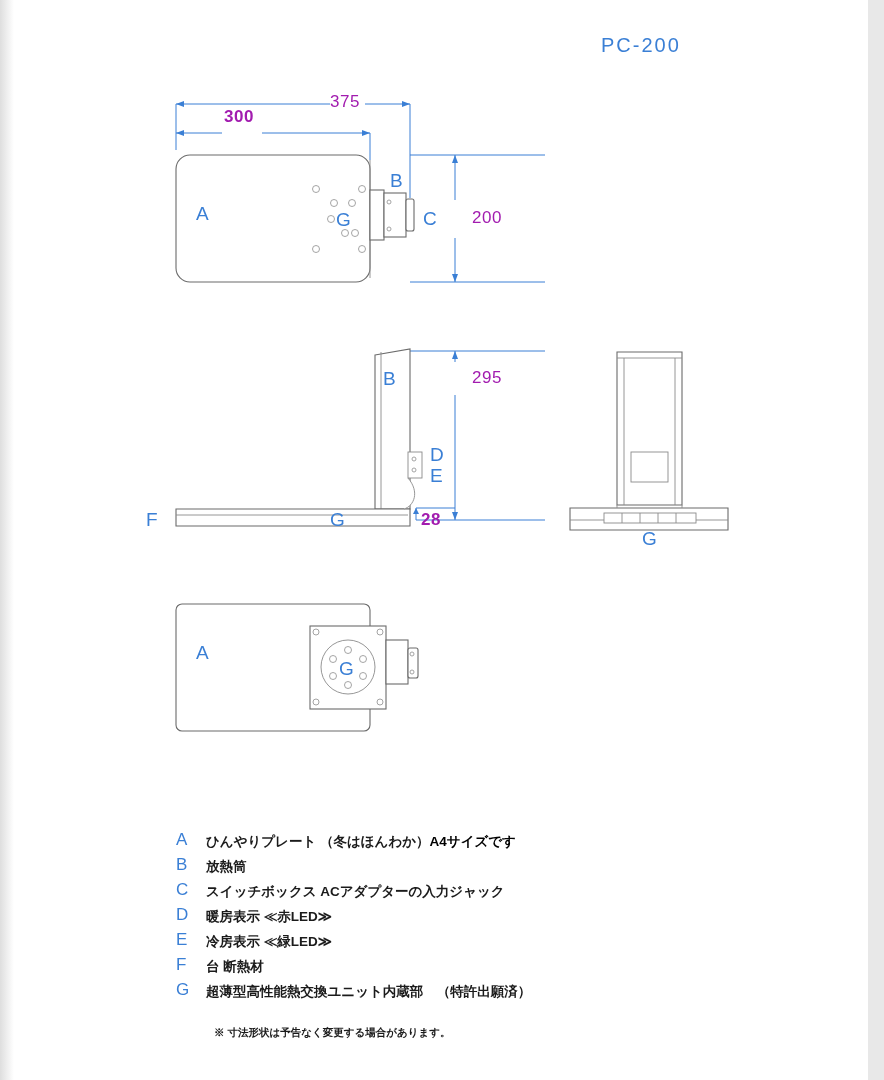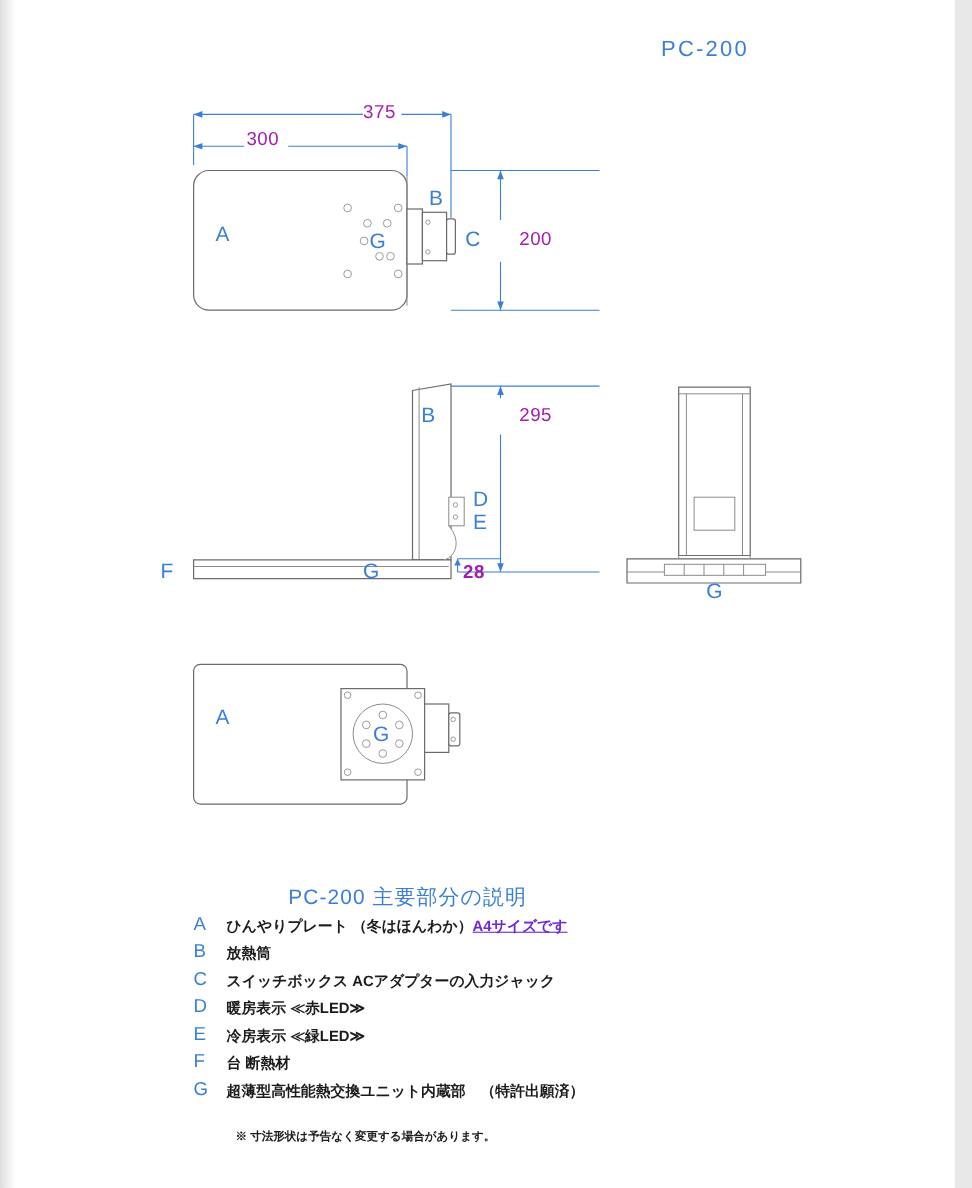--- a/index.html
+++ b/index.html
@@ -69,21 +69,21 @@
     color: #3a7fd5;
     font-size: 17px;
   }
   .legend-text {
     position: absolute;
     color: #1b1b1b;
     font-size: 13.5px;
     font-weight: bold;
     white-space: nowrap;
   }
-  .legend-text .hl { color: #6d28d9; text-decoration: underline; }
+  .legend-text .hl { color: #000000; }
   .legend-note {
     position: absolute;
     color: #1b1b1b;
     font-size: 10.5px;
     font-weight: bold;
     white-space: nowrap;
   }
   svg { position: absolute; left: 0; top: 0; overflow: visible; }
   .ln { stroke: #3a7fd5; stroke-width: 1; fill: none; }
   .part { stroke: #6b6b6b; stroke-width: 1.1; fill: #ffffff; }
@@ -203,21 +203,21 @@
     <rect class="part" x="386" y="640" width="22" height="44"></rect>
     <rect class="part" x="408" y="648" width="10" height="30" rx="2" ry="2"></rect>
     <circle class="hole" cx="412" cy="654" r="2"></circle>
     <circle class="hole" cx="412" cy="672" r="2"></circle>
 
   </svg>
 
   <div class="title-model" style="left:601px; top:34px;">PC-200</div>
 
   <div class="dimtext" style="left:330px; top:92px;">375</div>
-  <div class="dimtext" style="left:224px; top:117px;">300</div>
+  <div class="dimtext" style="left:224px; top:107px;font-weight:bold;">300</div>
   <div class="dimtext" style="left:472px; top:208px;">200</div>
 
   <div class="label-letter" style="left:196px; top:203px;">A</div>
   <div class="label-letter" style="left:390px; top:170px;">B</div>
   <div class="label-letter" style="left:423px; top:208px;">C</div>
   <div class="label-letter" style="left:336px; top:209px;">G</div>
 
   <div class="dimtext" style="left:472px; top:368px;">295</div>
   <div class="dimtext" style="left:421px; top:510px;font-weight:bold;">28</div>
 
@@ -225,21 +225,20 @@
   <div class="label-letter" style="left:430px; top:444px;">D</div>
   <div class="label-letter" style="left:430px; top:465px;">E</div>
   <div class="label-letter" style="left:146px; top:509px;">F</div>
   <div class="label-letter" style="left:330px; top:509px;">G</div>
 
   <div class="label-letter" style="left:642px; top:528px;">G</div>
 
   <div class="label-letter" style="left:196px; top:642px;">A</div>
   <div class="label-letter" style="left:339px; top:658px;">G</div>
 
-  <div class="legend-title" style="left:262px; top:803px;">PC-200 主要部分の説明</div>
 
   <div>
     <div class="legend-key" style="left:176px; top:830px;">A</div>
     <div class="legend-text" style="left:206px; top:833px;"><span>ひんやりプレート （冬はほんわか）</span><span class="hl">A4サイズです</span></div>
 
     <div class="legend-key" style="left:176px; top:855px;">B</div>
     <div class="legend-text" style="left:206px; top:858px;">放熱筒</div>
 
     <div class="legend-key" style="left:176px; top:880px;">C</div>
     <div class="legend-text" style="left:206px; top:883px;">スイッチボックス  ACアダプターの入力ジャック</div>

